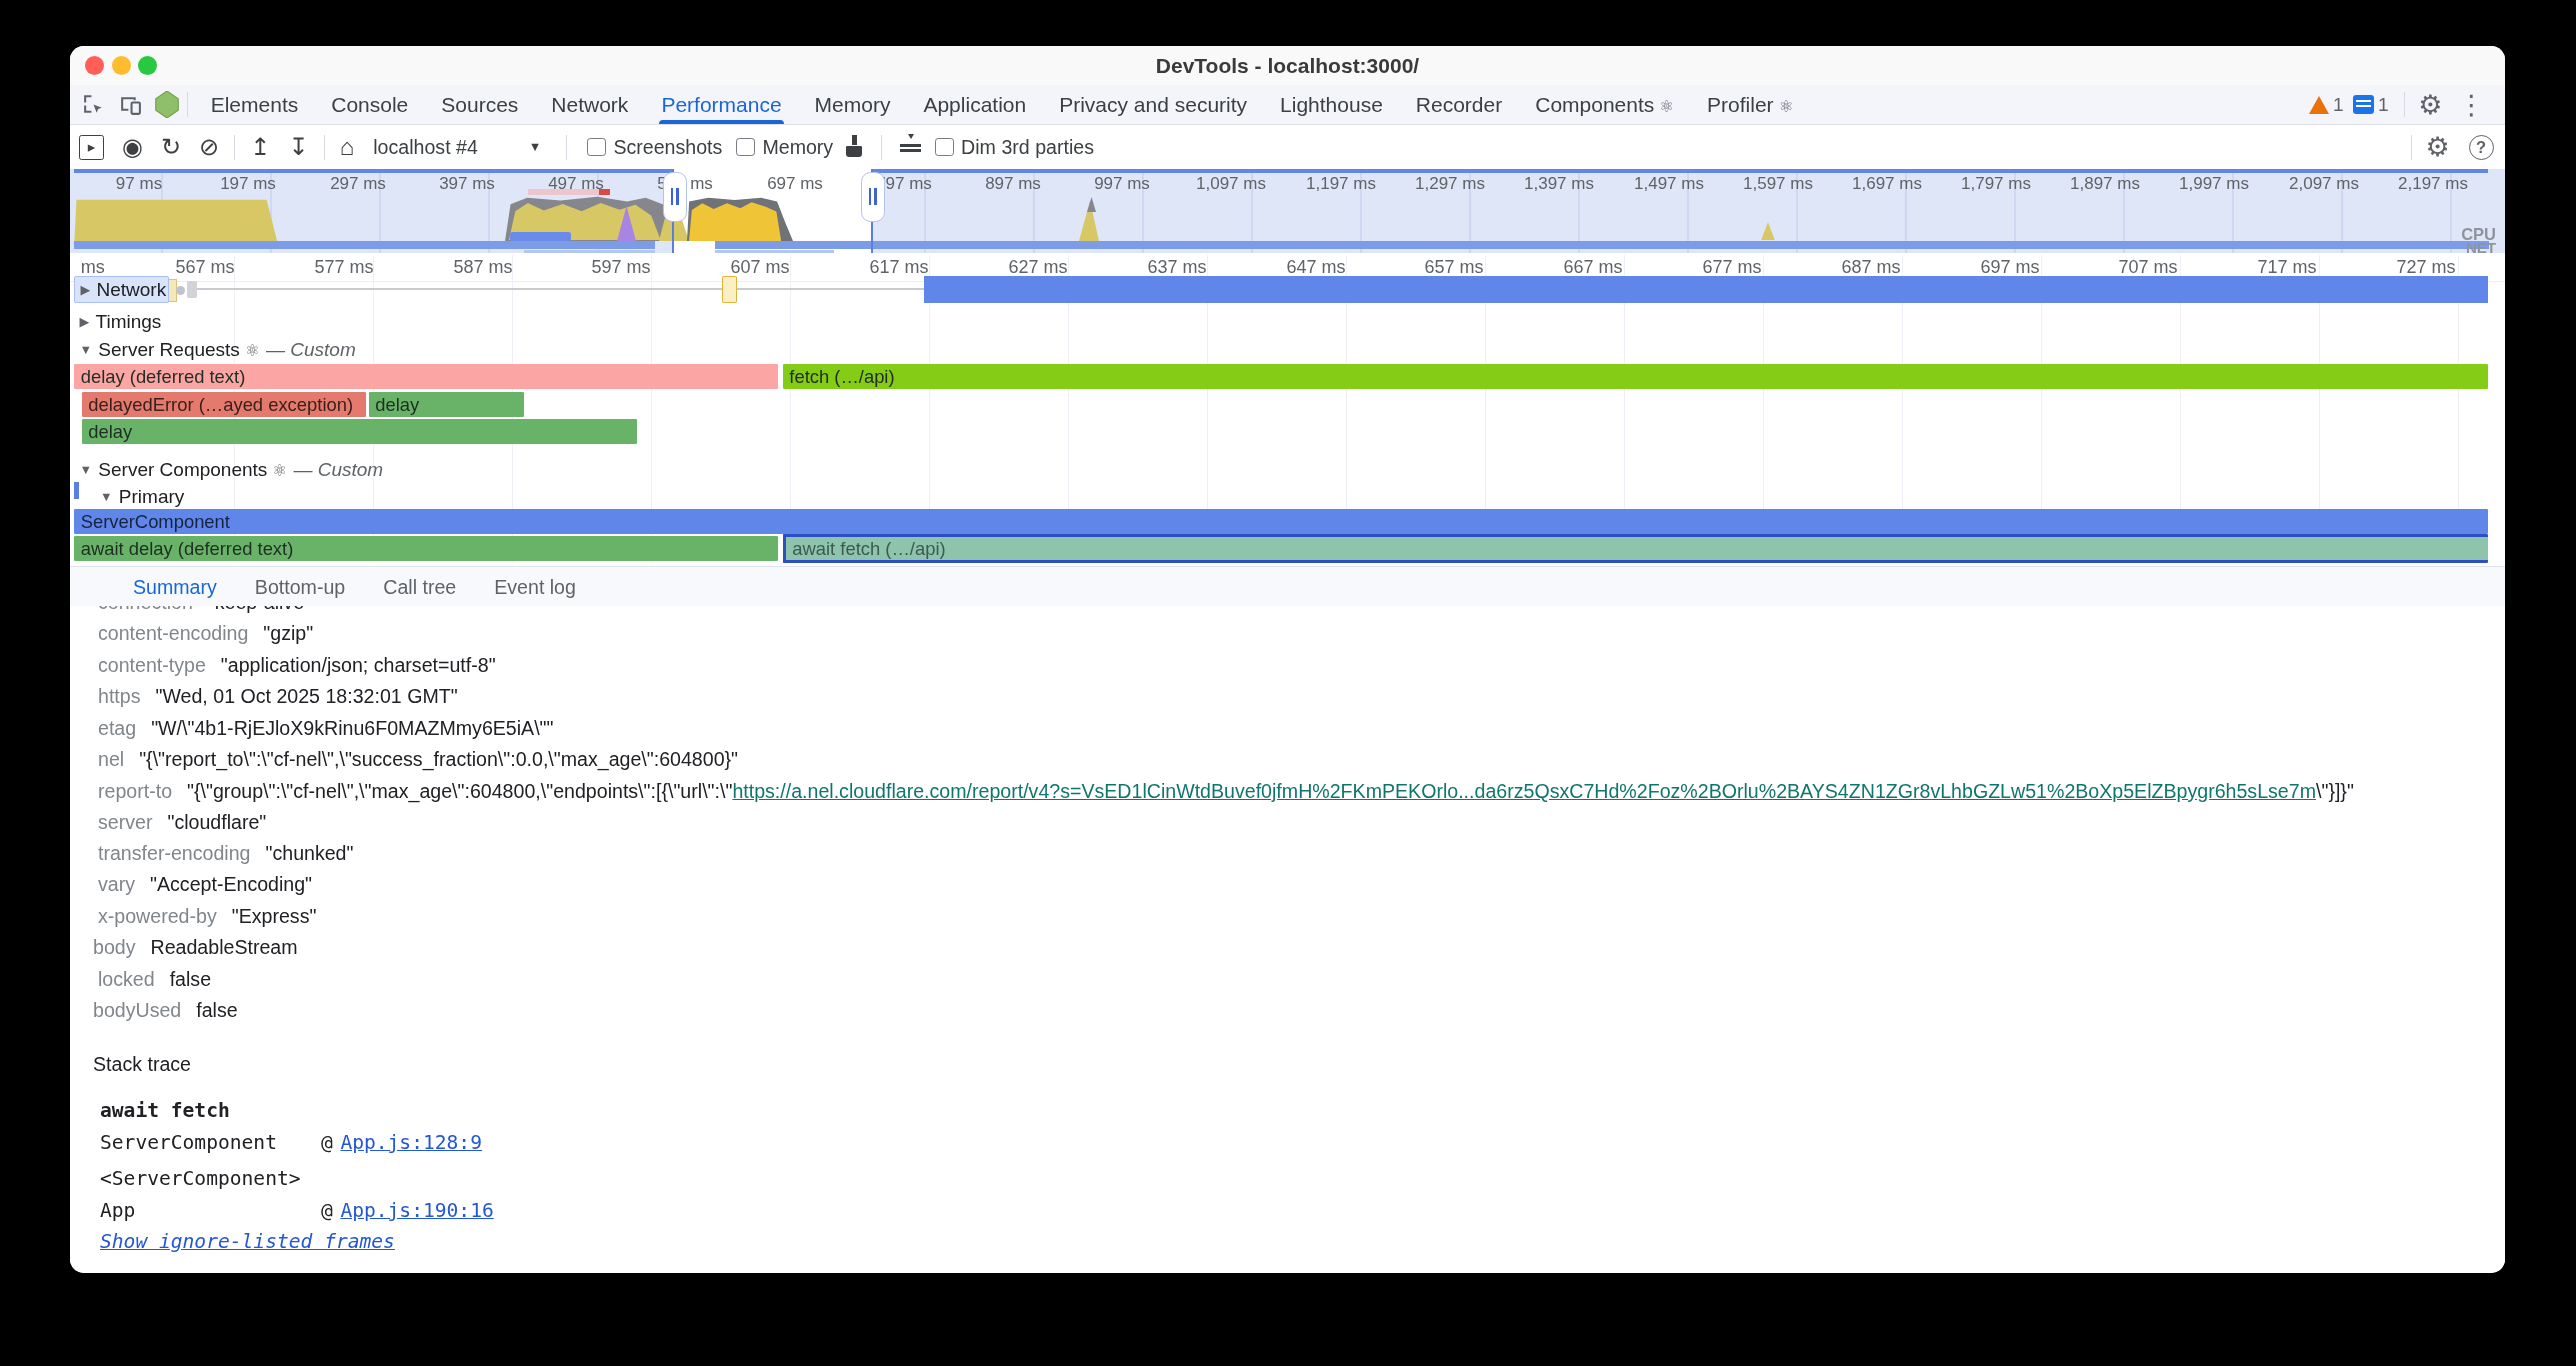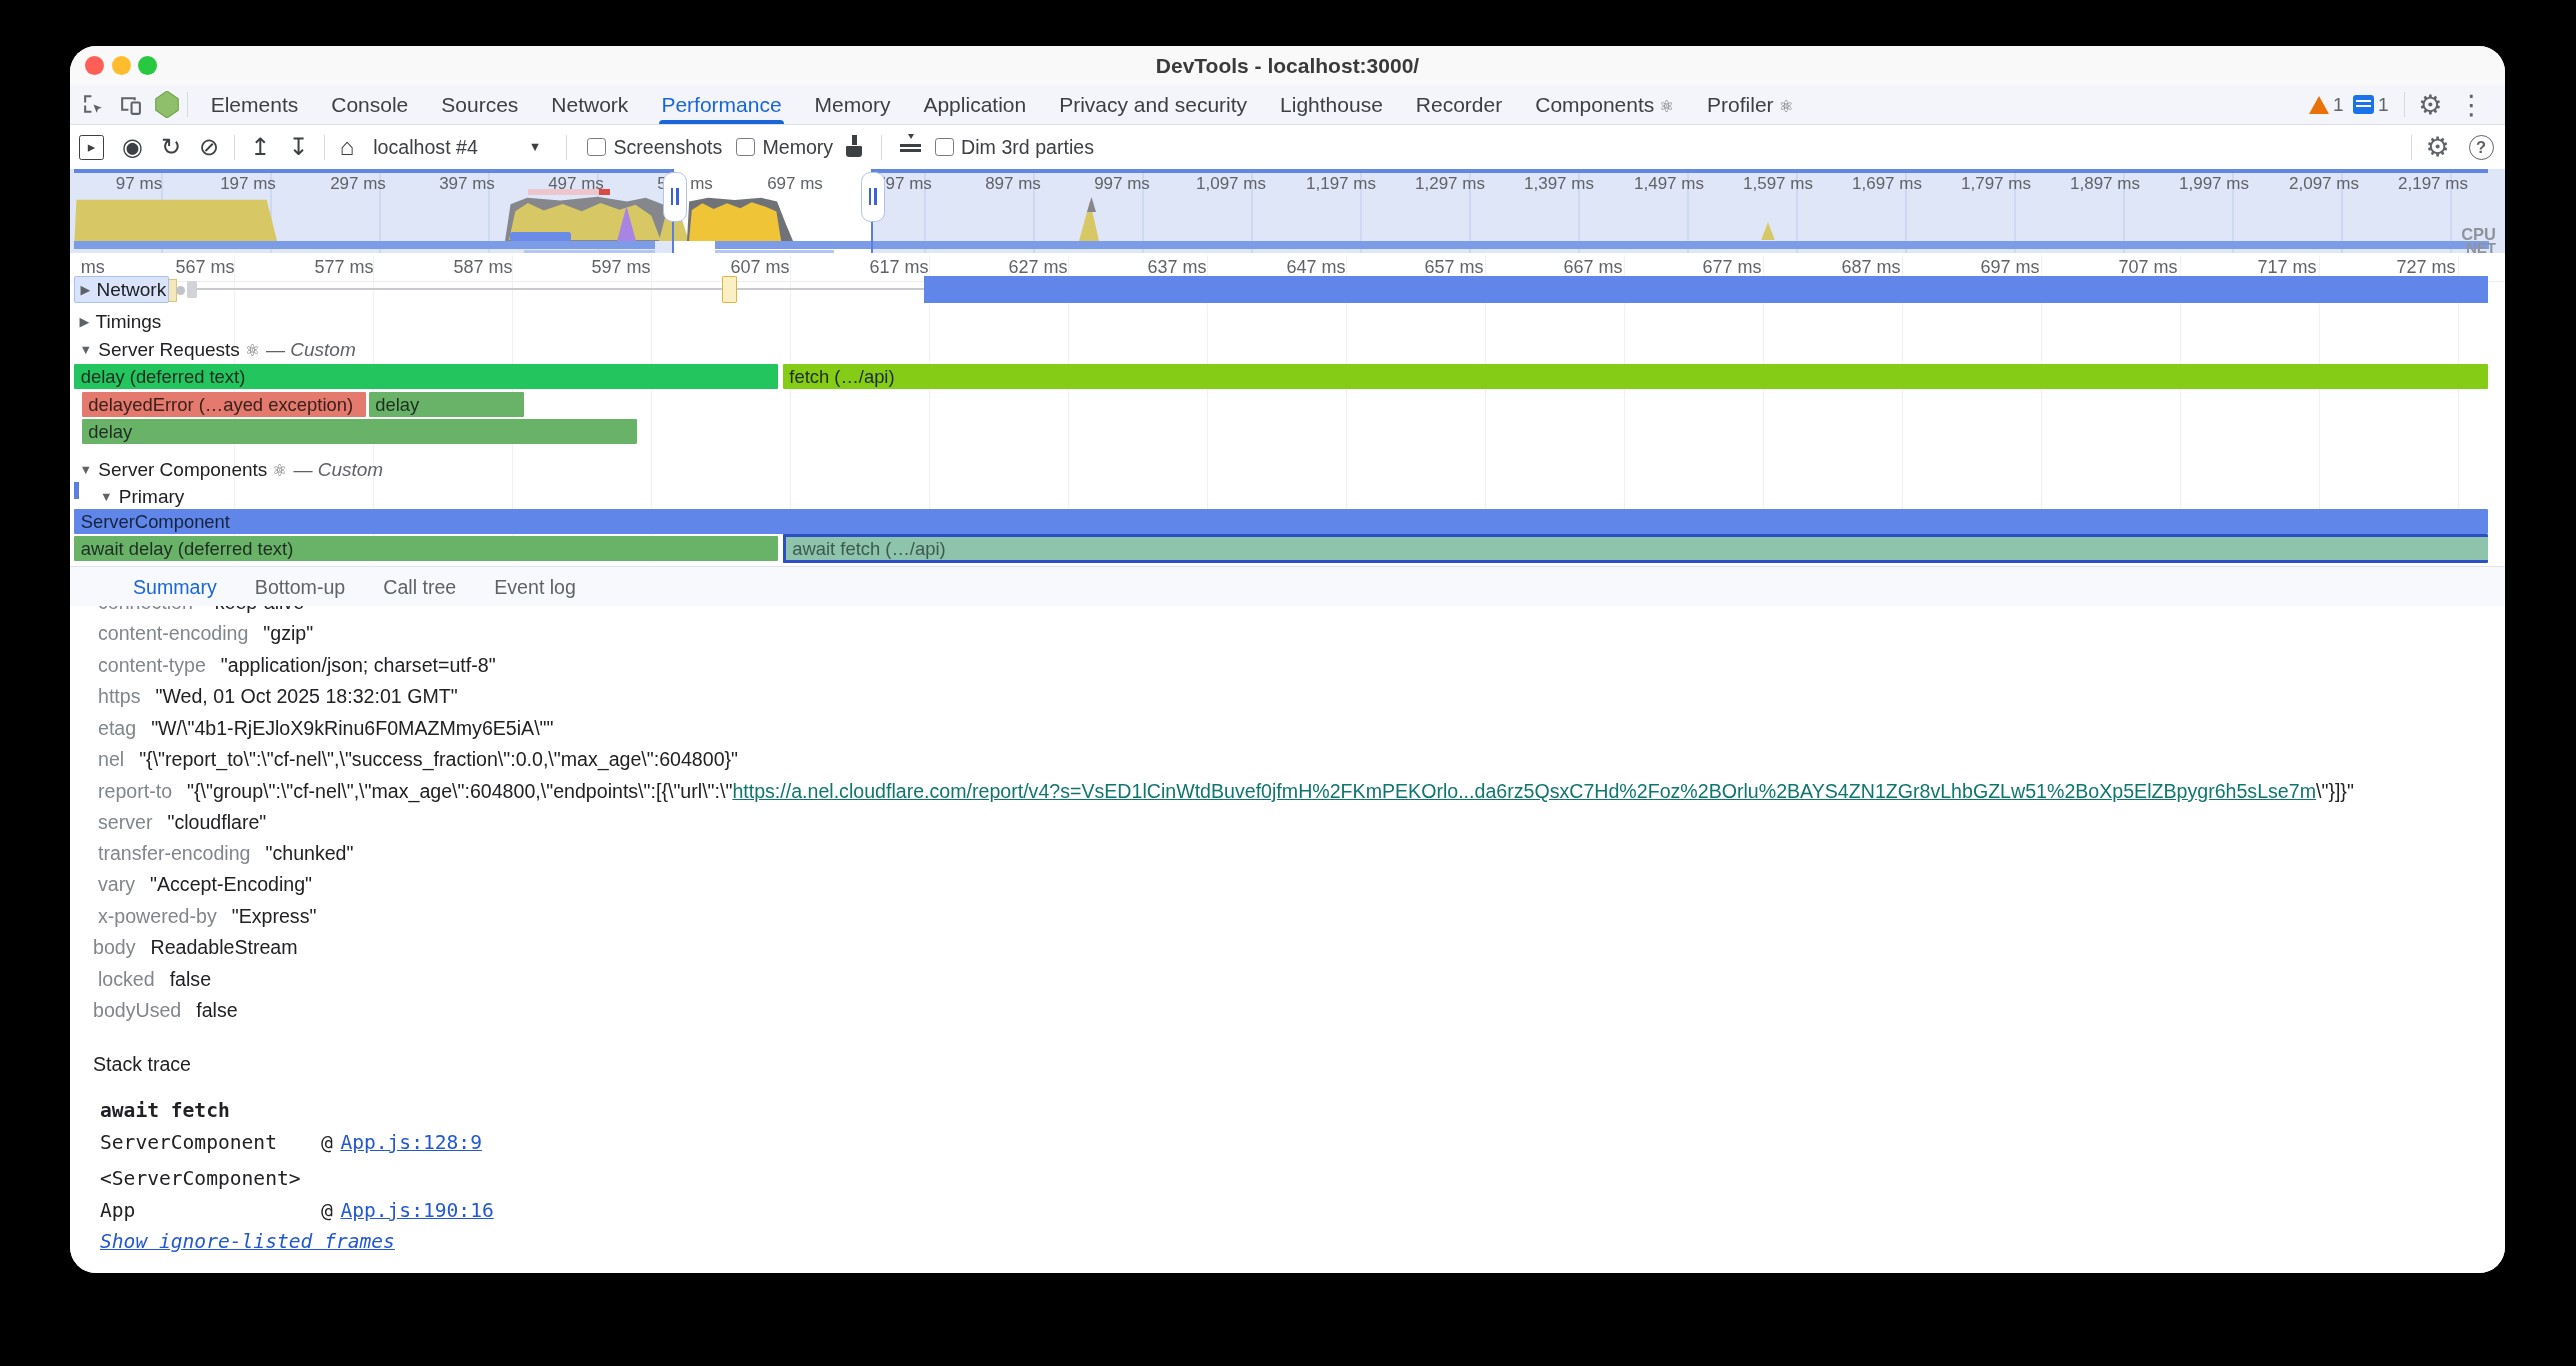--- a/index.html
+++ b/index.html
@@ -1,19 +1,19 @@
 <!DOCTYPE html>
 <html style="font-size:10px"><head>
 <meta charset="utf-8">
 <style>
   html,body{margin:0;padding:0;background:#000;width:2576px;height:1367px;overflow:hidden;
     font-family:"Liberation Sans",sans-serif;-webkit-font-smoothing:antialiased;}
   .abs{position:absolute;}
   #window{position:absolute;left:70px;top:46px;width:2435px;height:1227px;background:#fff;
-    border-radius:26px;overflow:hidden;box-shadow:0 12.7px 38px rgba(0,0,0,.6);}
+    border-radius:14px;overflow:hidden;box-shadow:0 12.7px 38px rgba(0,0,0,.6);}
   
   #titlebar{position:absolute;left:0;top:0;right:0;height:39px;background:#f9f9f9;border-bottom:0.6px solid #e2e2e2;}
   .tl{position:absolute;top:10px;width:19px;height:19px;border-radius:50%;}
   #title{position:absolute;left:0;right:0;top:0;height:39px;line-height:39px;text-align:center;
     font-size:21px;font-weight:bold;color:#3a3a3a;}
   
   #tabbar{position:absolute;left:0;top:39px;right:0;height:39px;background:#f4f5fb;border-bottom:0.6px solid #dcdfe8;
     display:flex;align-items:center;}
   .tbicon{width:28px;height:28px;margin-left:9px;display:flex;align-items:center;justify-content:center;flex:0 0 auto;}
   .vsep{width:0.6px;height:25px;background:#d6d9e3;margin:0 6.3px;flex:0 0 auto;}
@@ -278,21 +278,21 @@
     <span class="arr">▶</span>
     <span class="trow-label">Timings</span>
   </div>
 
   <div class="abs" style="left:9.5px;top:292px;height:24px;display:flex;align-items:center">
     <span class="arr">▼</span>
     <span class="trow-label">Server Requests</span>
     <span class="atom">⚛</span>
     <span class="custom trow-label">— Custom</span>
   </div>
-  <div class="bar" style="left:4.4px;top:318px;width:704px;background:#22c55e">delay (deferred text)</div>
+  <div class="bar" style="left:4.4px;top:318px;width:704px;background:#fca5a5">delay (deferred text)</div>
   <div class="bar" style="left:713px;top:318px;width:1705px;background:#84cc16">fetch (…/api)</div>
   <div class="bar" style="left:12px;top:346px;width:284px;background:#e4796d;color:#3a201c">delayedError (…ayed exception)</div>
   <div class="bar" style="left:299px;top:346px;width:155px;background:#69b369">delay</div>
   <div class="bar" style="left:12px;top:373px;width:555px;background:#69b369">delay</div>
 
   <div class="abs" style="left:9.5px;top:412px;height:24px;display:flex;align-items:center">
     <span class="arr">▼</span>
     <span class="trow-label">Server Components</span>
     <span class="atom">⚛</span>
     <span class="custom trow-label">— Custom</span>

